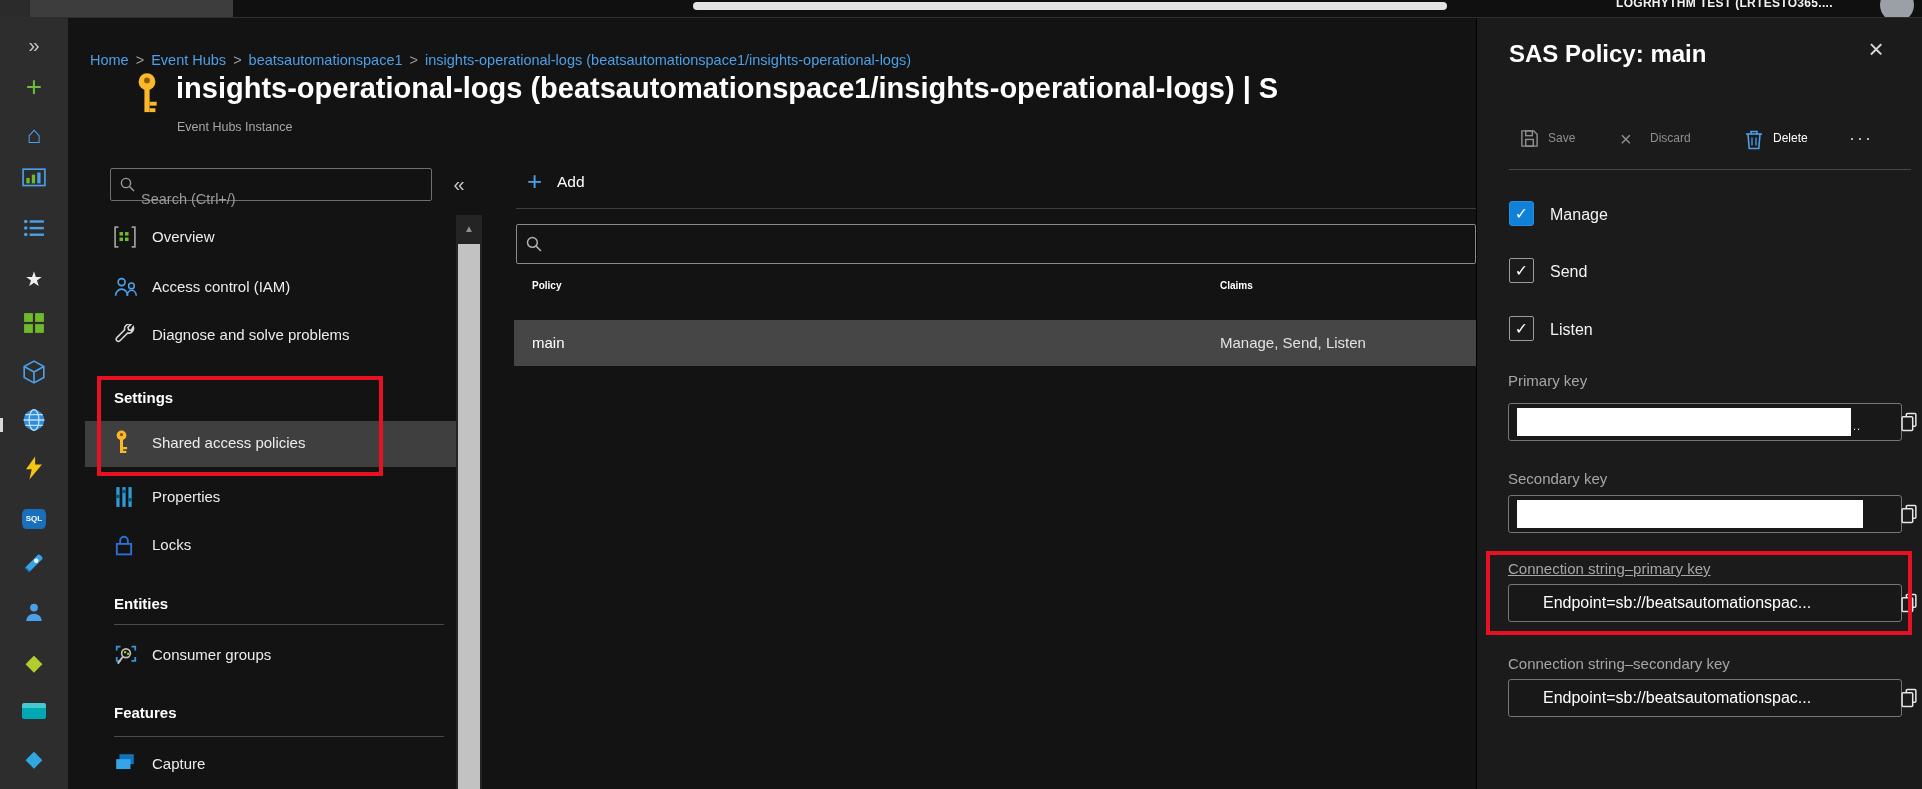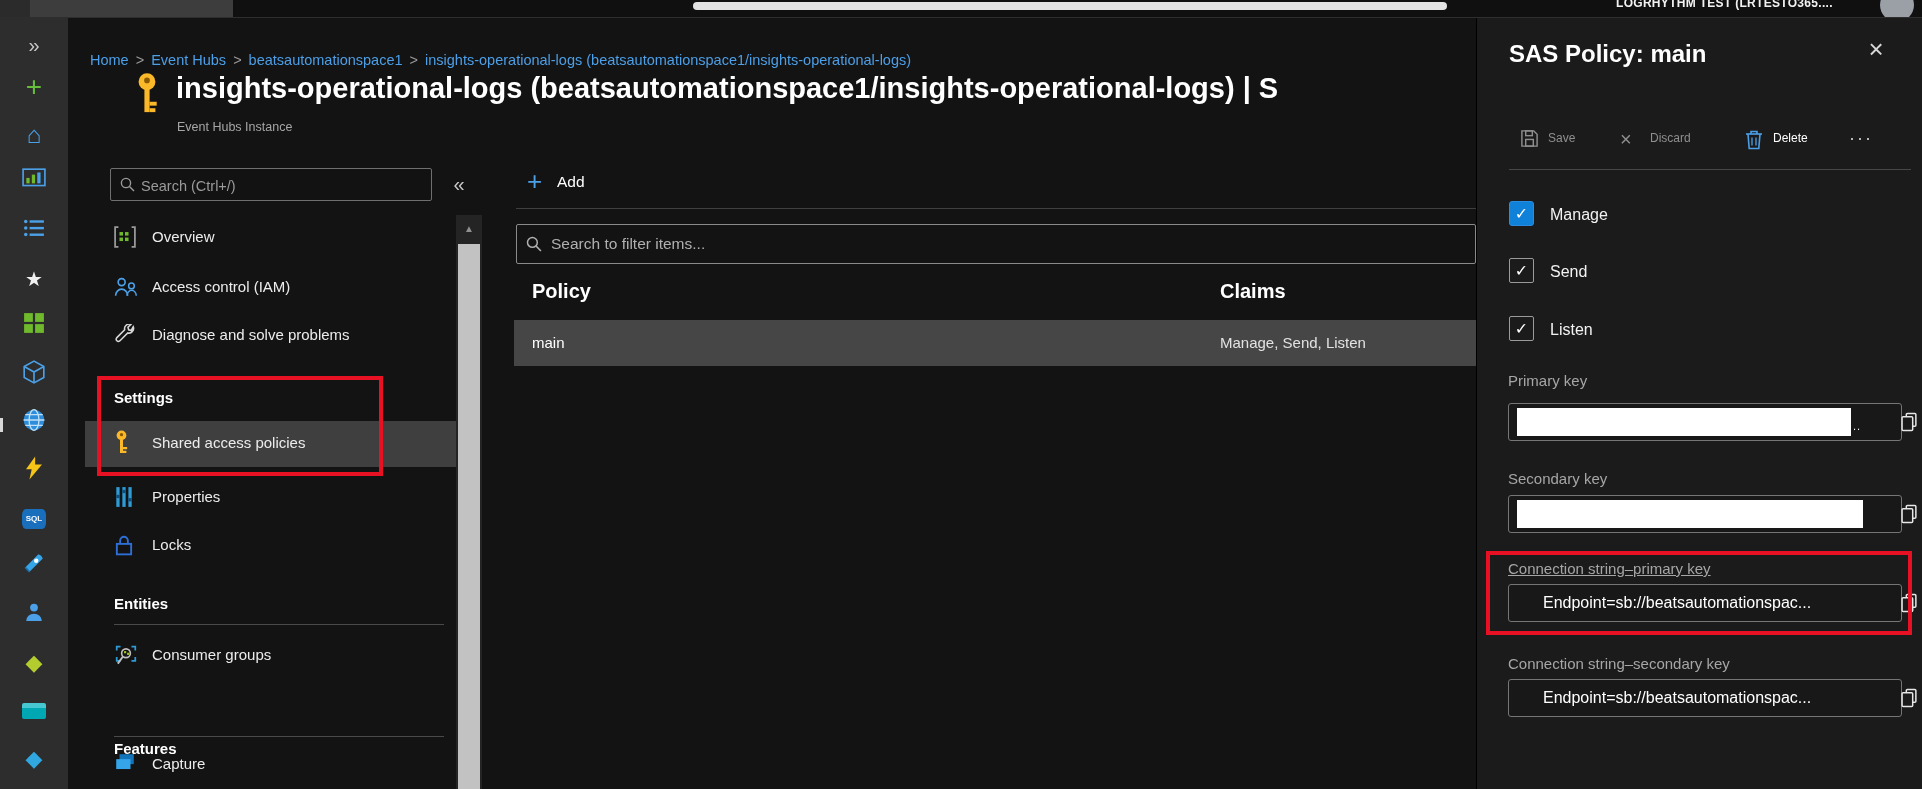--- a/index.html
+++ b/index.html
@@ -19,21 +19,21 @@
   
   .crumbs { position:absolute; left:90px; top:52px; height:20px; font-size:14.5px; white-space:nowrap; }
   .crumbs a { color:#4c9fe8; text-decoration:none; cursor:pointer; }
   .crumb-sep { color:#9a9a9a; padding:0 7px; }
   .title-key { position:absolute; left:134px; top:72px; }
   .page-title { position:absolute; left:176px; top:72px; width:1298px; height:42px; font-size:29px; font-weight:bold; color:#ffffff; white-space:nowrap; overflow:hidden; }
   .page-sub { position:absolute; left:177px; top:120px; font-size:12.5px; color:#a6a6a6; }
   
   .sb-search { position:absolute; left:110px; top:168px; width:322px; height:33px; background:#121212; border:1px solid #6f6f6f; border-radius:2px; }
   .sb-search svg, .flt-search svg { position:absolute; left:9px; top:8px; }
-  .sb-search input { position:absolute; left:30px; top:2px; width:285px; height:29px; background:transparent; border:none; outline:none; color:#cfcfcf; font-size:14.5px; font-family:"Liberation Sans",sans-serif; }
+  .sb-search input { position:absolute; left:30px; top:15px; width:285px; height:29px; background:transparent; border:none; outline:none; color:#cfcfcf; font-size:14.5px; font-family:"Liberation Sans",sans-serif; }
   .sb-search input::placeholder { color:#9a9a9a; }
   .collapse { position:absolute; left:446px; top:172px; width:26px; height:26px; color:#c8c8c8; font-size:20px; text-align:center; line-height:24px; cursor:pointer; }
   .menu-item { position:absolute; left:68px; width:390px; height:34px; cursor:pointer; }
   .menu-item .mi-ic { position:absolute; left:46px; top:5px; width:26px; height:24px; }
   .menu-item .mi-lb { position:absolute; left:84px; top:7px; font-size:15px; color:#ececec; white-space:nowrap; }
   .menu-hl { position:absolute; left:85px; top:421px; width:373px; height:46px; background:#3f3f3f; }
   .sec-hd { position:absolute; left:114px; font-size:15px; font-weight:bold; color:#ffffff; }
   .sec-div { position:absolute; left:114px; width:330px; height:1px; background:#4a4a4a; }
   
   .sb-track { position:absolute; left:456px; top:215px; width:26px; height:574px; background:#242424; }
@@ -41,21 +41,21 @@
   .sb-thumb { position:absolute; left:458px; top:244px; width:22px; height:545px; background:#c2c2c2; cursor:pointer; }
   
   .add-btn { position:absolute; left:527px; top:168px; height:30px; cursor:pointer; }
   .add-plus { position:absolute; left:0; top:-2px; font-size:26px; color:#4ba0e8; font-weight:normal; }
   .add-lb { position:absolute; left:30px; top:5px; font-size:15.5px; color:#ffffff; }
   .main-div { position:absolute; left:516px; top:208px; width:960px; height:1px; background:#3f3f3f; }
   .flt-search { position:absolute; left:516px; top:224px; width:960px; height:40px; background:transparent; border:1px solid #8a8a8a; border-radius:2px; }
   .flt-search svg { top:11px; }
   .flt-search input { position:absolute; left:34px; top:1px; width:900px; height:36px; background:transparent; border:none; outline:none; color:#cfcfcf; font-size:15.5px; font-family:"Liberation Sans",sans-serif; }
   .flt-search input::placeholder { color:#b0b0b0; }
-  .col-hd { position:absolute; top:280px; font-size:20px; font-weight:bold; color:#ffffff; }
+  .col-hd { position:absolute; top:280px; font-size:10px; font-weight:bold; color:#ffffff; }
   .tbl-row { position:absolute; left:514px; top:320px; width:962px; height:46px; background:#464646; cursor:pointer; }
   .cell { position:absolute; top:14px; font-size:15px; }
   
   .panel { position:absolute; left:1476px; top:18px; width:446px; height:771px; background:#1b1b1b; border-left:1px solid #000; }
   .pn-title { position:absolute; left:32px; top:22px; font-size:24px; font-weight:600; color:#ffffff; white-space:nowrap; }
   .pn-close { position:absolute; left:382px; top:14px; width:34px; height:34px; font-size:26px; color:#d8d8d8; text-align:center; line-height:34px; cursor:pointer; }
   .tb-btn { position:absolute; top:110px; height:26px; cursor:pointer; }
   .tb-ic { position:absolute; top:1px; }
   .tb-lb { position:absolute; top:3px; font-size:12px; white-space:nowrap; }
   .dis { color:#8f8f8f; }
@@ -263,21 +263,21 @@
         <path d="M6 1.5 H2.5 v3.5 M16 1.5 h3.5 v3.5 M2.5 11 v3.5 H6 M19.5 11 v3.5 H16" stroke="#2e9bd6" fill="none" stroke-width="1.6"></path>
         <circle cx="11" cy="7.5" r="4" fill="none" stroke="#c0c0c0" stroke-width="1.5"></circle>
         <path d="M8.2 10.5 L3.5 17" stroke="#c0c0c0" stroke-width="1.8"></path>
         <rect x="9.2" y="5.5" width="2" height="2" fill="#9fc523"></rect>
         <rect x="12" y="7" width="2" height="2" fill="#9fc523"></rect>
       </svg>
   </span>
   <span class="mi-lb">Consumer groups</span>
 </div>
 
-<div class="sec-hd" style="top:704px;margin-top:36px;">Features</div>
+<div class="sec-hd" style="top:704px;">Features</div>
 <div class="sec-div" style="top:736px;"></div>
 <div class="menu-item" style="top:748px;">
   <span class="mi-ic">
     <svg width="22" height="20" viewBox="0 0 20 18">
         <rect x="5" y="1" width="13" height="9" fill="#1273b8"></rect>
         <rect x="2" y="5.5" width="13" height="9" fill="#35a4e8"></rect>
       </svg>
   </span>
   <span class="mi-lb">Capture</span>
 </div>
@@ -290,21 +290,20 @@
   <span class="add-plus">+</span>
   <span class="add-lb">Add</span>
 </div>
 <div class="main-div"></div>
 
 <div class="flt-search">
   <svg width="16" height="16" viewBox="0 0 15 15">
       <circle cx="6" cy="6" r="4.6" fill="none" stroke="#b0b0b0" stroke-width="1.4"></circle>
       <path d="M9.5 9.5 L14 14" stroke="#b0b0b0" stroke-width="1.4"></path>
     </svg>
-  <input placeholder="Search to filter items..." style="">
 </div>
 
 <div class="col-hd" style="left:532px;">Policy</div>
 <div class="col-hd" style="left:1220px;">Claims</div>
 
 <div class="tbl-row">
   <span class="cell" style="left:18px;color:#ffffff;">main</span>
   <span class="cell" style="left:706px;color:#e2e2e2;">Manage, Send, Listen</span>
 </div>
 

